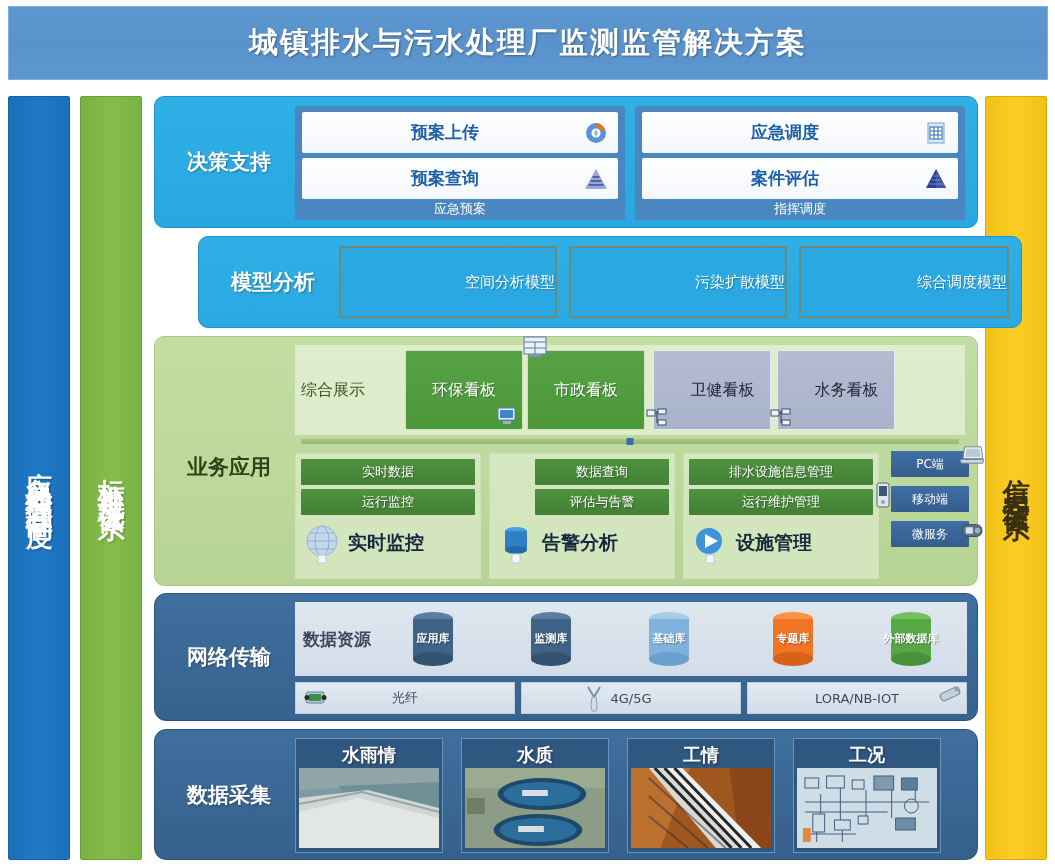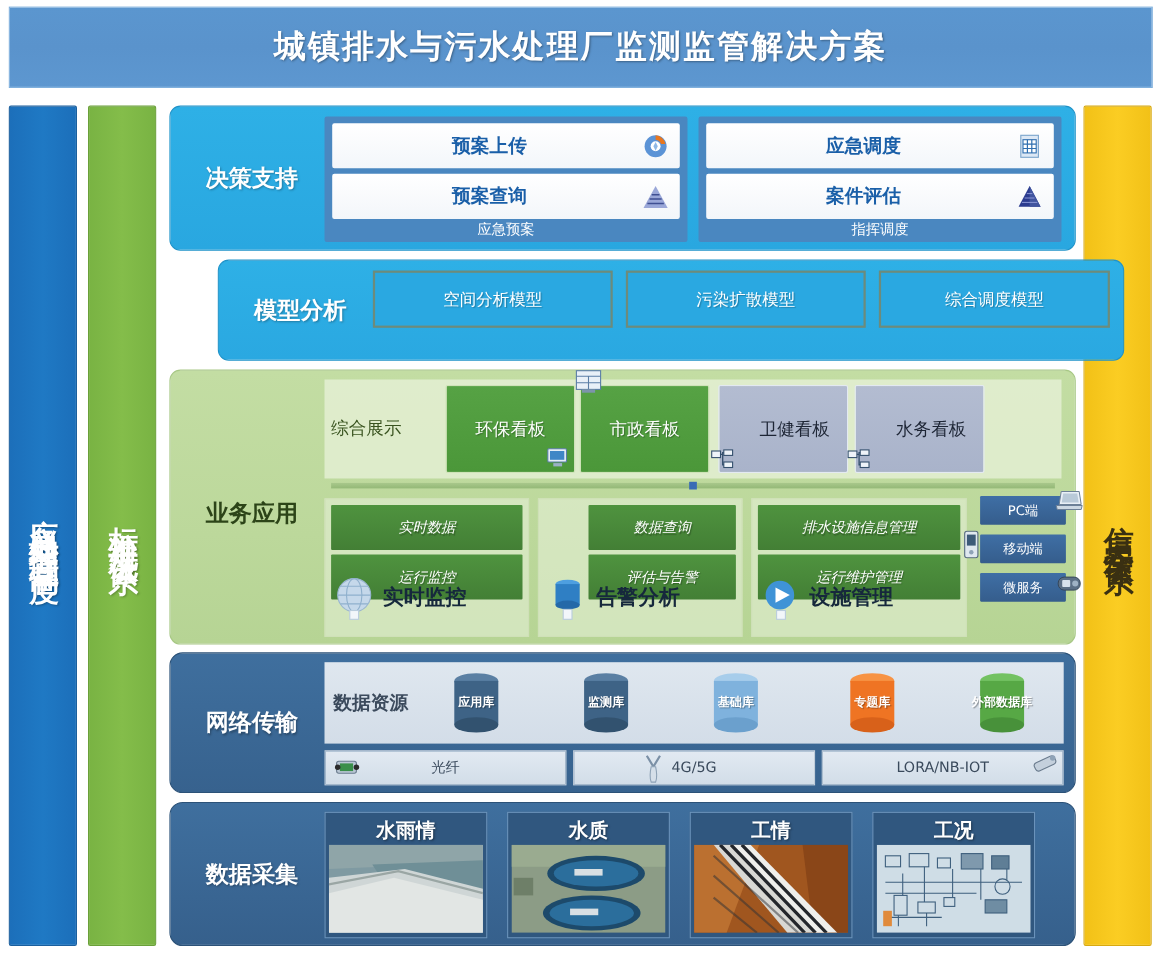--- a/index.html
+++ b/index.html
@@ -132,24 +132,24 @@
   }
 
   
   #layer-model {
     top: 140px; height: 92px;
     background: linear-gradient(180deg,#2eb0e6 0%,#2aa8e1 100%);
     border: 1px solid #1f93c9;
     margin-left: 44px;
   }
   .model-box {
-    position: absolute; top: 9px; height: 52px;
+    position: absolute; top: 9px; height: 72px;
     background: #2aa8e1;
     border: 2px solid #6d8b7b;
-    display: flex; align-items: center; justify-content: center;
+    display: flex; align-items: center; justify-content: flex-end;
     font-size: 15px; color: #ffffff;
     text-shadow: 1px 1px 1px rgba(0,0,0,.25);
   }
   #model-box-0 { left: 140px; width: 218px; }
   #model-box-1 { left: 370px; width: 218px; }
   #model-box-2 { left: 600px; width: 210px; }
 
   
   #layer-business {
     top: 240px; height: 250px;
@@ -189,27 +189,26 @@
   .biz-col {
     position: absolute; top: 116px; height: 126px;
     background: rgba(233,243,220,0.55);
     border: 1px solid #cfe0b8;
     padding: 5px;
   }
   #biz-col-0 { left: 140px; width: 186px; }
   #biz-col-1 { left: 334px; width: 186px; padding-left: 45px; }
   #biz-col-2 { left: 528px; width: 196px; }
   .biz-chip {
-    height: 41px; margin-bottom: 4px;
+    height: 26px; margin-bottom: 4px;
     background: linear-gradient(180deg,#4f933f 0%,#437f35 100%);
     color: #ffffff; font-size: 13px;
     display: flex; align-items: center; justify-content: center;
     border-radius: 1px;
     text-shadow: 1px 1px 1px rgba(0,0,0,.3);
-    font-style: italic;
   }
   .biz-feature {
     position: absolute; left: 5px; right: 5px; bottom: 6px; height: 58px;
     display: flex; align-items: center; gap: 5px;
   }
   .biz-feature .fname {
     font-size: 19px; font-weight: bold; color: #16283c;
   }
   .biz-feature .ficon { width: 42px; height: 42px; flex: 0 0 42px; }
   .device-col { position: absolute; left: 736px; top: 114px; width: 78px; }

